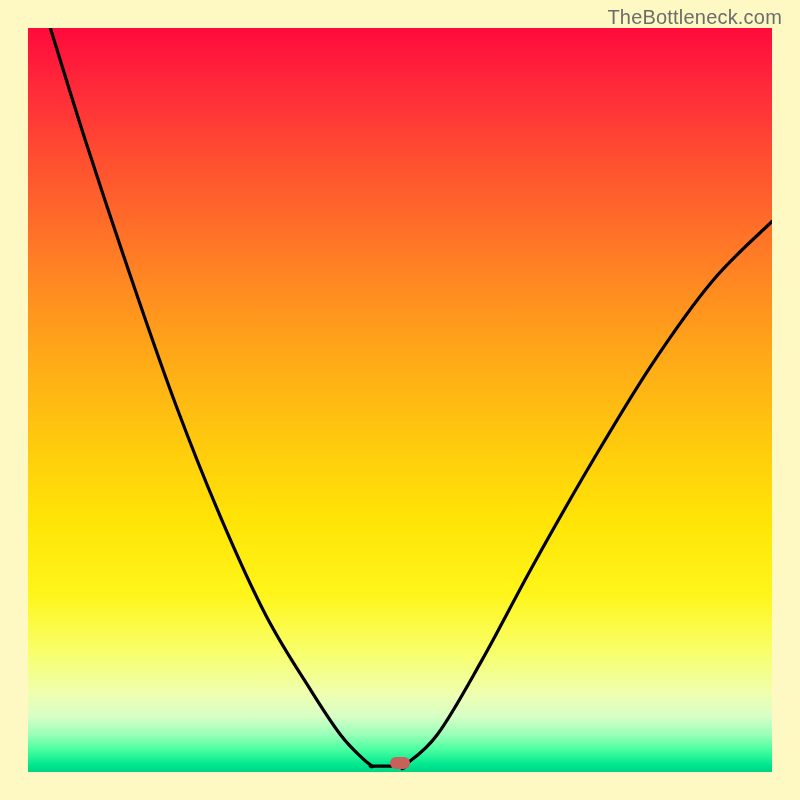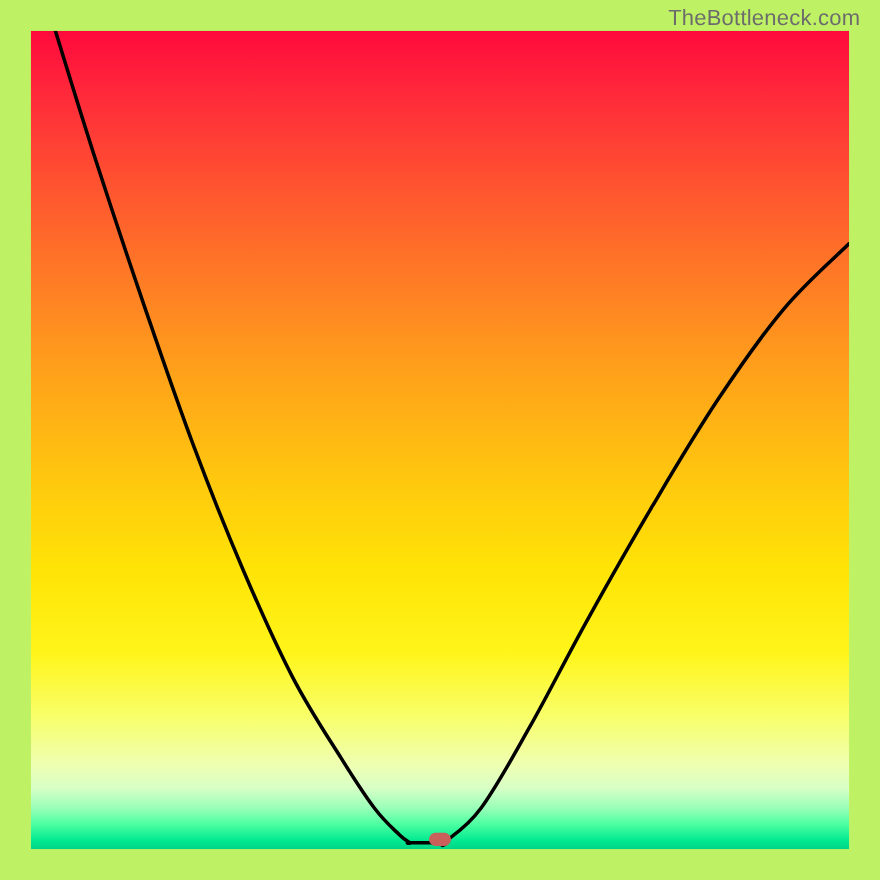--- a/index.html
+++ b/index.html
@@ -10,21 +10,21 @@
     overflow: hidden;
     background: #000;
     font-family: Arial, Helvetica, sans-serif;
   }
   .frame {
     position: absolute;
     top: 0;
     left: 0;
     width: 800px;
     height: 800px;
-    background: #bef264;
+    background: #fef9c3;
   }
   .plot {
     position: absolute;
     top: 28px;
     left: 28px;
     width: 744px;
     height: 744px;
     overflow: hidden;
   }
   .gradient {

